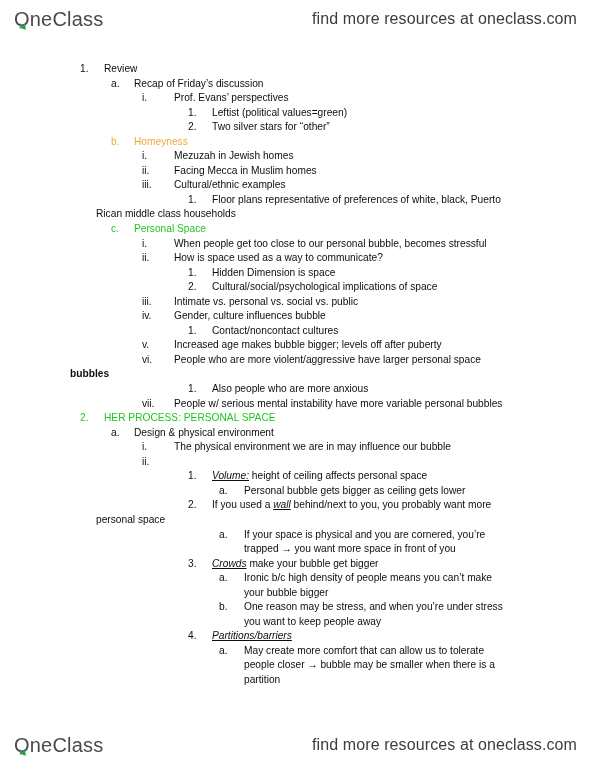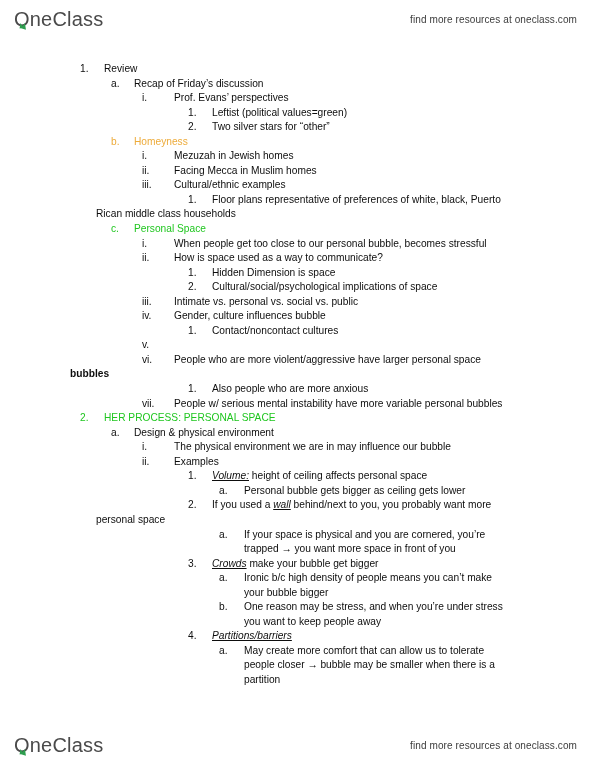--- a/index.html
+++ b/index.html
@@ -62,21 +62,21 @@
     width: 0;
     height: 0;
     border-left: 2px solid transparent;
     border-right: 2px solid transparent;
     border-bottom: 5px solid #2e9e4f;
     transform: rotate(-30deg);
   }
   .tagline {
     position: absolute;
     right: 18px;
-    font-size: 10px;
+    font-size: 16px;
     color: #3c3c3c;
     letter-spacing: 0.1px;
   }
 
   
   .doc {
     position: absolute;
     top: 62px;
     left: 0;
     width: 595px;
@@ -147,29 +147,29 @@
     <div class="ln lvl4 "><span class="marker">1.</span><span class="txt">Floor plans representative of preferences of white, black, Puerto</span></div>
     <div class="ln cont4 "><span class="txt">Rican middle class households</span></div>
     <div class="ln lvl2 c-green"><span class="marker">c.</span><span class="txt">Personal Space</span></div>
     <div class="ln lvl3 "><span class="marker">i.</span><span class="txt">When people get too close to our personal bubble, becomes stressful</span></div>
     <div class="ln lvl3 "><span class="marker">ii.</span><span class="txt">How is space used as a way to communicate?</span></div>
     <div class="ln lvl4 "><span class="marker">1.</span><span class="txt">Hidden Dimension is space</span></div>
     <div class="ln lvl4 "><span class="marker">2.</span><span class="txt">Cultural/social/psychological implications of space</span></div>
     <div class="ln lvl3 "><span class="marker">iii.</span><span class="txt">Intimate vs. personal vs. social vs. public</span></div>
     <div class="ln lvl3 "><span class="marker">iv.</span><span class="txt">Gender, culture influences bubble</span></div>
     <div class="ln lvl4 "><span class="marker">1.</span><span class="txt">Contact/noncontact cultures</span></div>
-    <div class="ln lvl3 "><span class="marker">v.</span></div>
+    <div class="ln lvl3 "><span class="marker">v.</span><span class="txt">Increased age makes bubble bigger; levels off after puberty</span></div>
     <div class="ln lvl3 "><span class="marker">vi.</span><span class="txt">People who are more violent/aggressive have larger personal space</span></div>
     <div class="ln cont3 "><span class="txt">bubbles</span></div>
     <div class="ln lvl4 "><span class="marker">1.</span><span class="txt">Also people who are more anxious</span></div>
     <div class="ln lvl3 "><span class="marker">vii.</span><span class="txt">People w/ serious mental instability have more variable personal bubbles</span></div>
     <div class="ln lvl1 c-green"><span class="marker">2.</span><span class="txt">HER PROCESS: PERSONAL SPACE</span></div>
     <div class="ln lvl2 "><span class="marker">a.</span><span class="txt">Design &amp; physical environment</span></div>
     <div class="ln lvl3 "><span class="marker">i.</span><span class="txt">The physical environment we are in may influence our bubble</span></div>
-    <div class="ln lvl3 "><span class="marker">ii.</span><span class="txt">Examples</span></div>
+    <div class="ln lvl3 "><span class="marker">ii.</span></div>
     <div class="ln lvl4 "><span class="marker">1.</span><span class="txt"><span class="u">Volume:</span><span> height of ceiling affects personal space</span></span></div>
     <div class="ln lvl5 "><span class="marker">a.</span><span class="txt">Personal bubble gets bigger as ceiling gets lower</span></div>
     <div class="ln lvl4 "><span class="marker">2.</span><span class="txt"><span>If you used a </span><span class="u">wall</span><span> behind/next to you, you probably want more</span></span></div>
     <div class="ln cont4 "><span class="txt">personal space</span></div>
     <div class="ln lvl5 "><span class="marker">a.</span><span class="txt">If your space is physical and you are cornered, you’re</span></div>
     <div class="ln cont5 "><span class="txt">trapped → you want more space in front of you</span></div>
     <div class="ln lvl4 "><span class="marker">3.</span><span class="txt"><span class="u">Crowds</span><span> make your bubble get bigger</span></span></div>
     <div class="ln lvl5 "><span class="marker">a.</span><span class="txt">Ironic b/c high density of people means you can’t make</span></div>
     <div class="ln cont5 "><span class="txt">your bubble bigger</span></div>
     <div class="ln lvl5 "><span class="marker">b.</span><span class="txt">One reason may be stress, and when you’re under stress</span></div>

